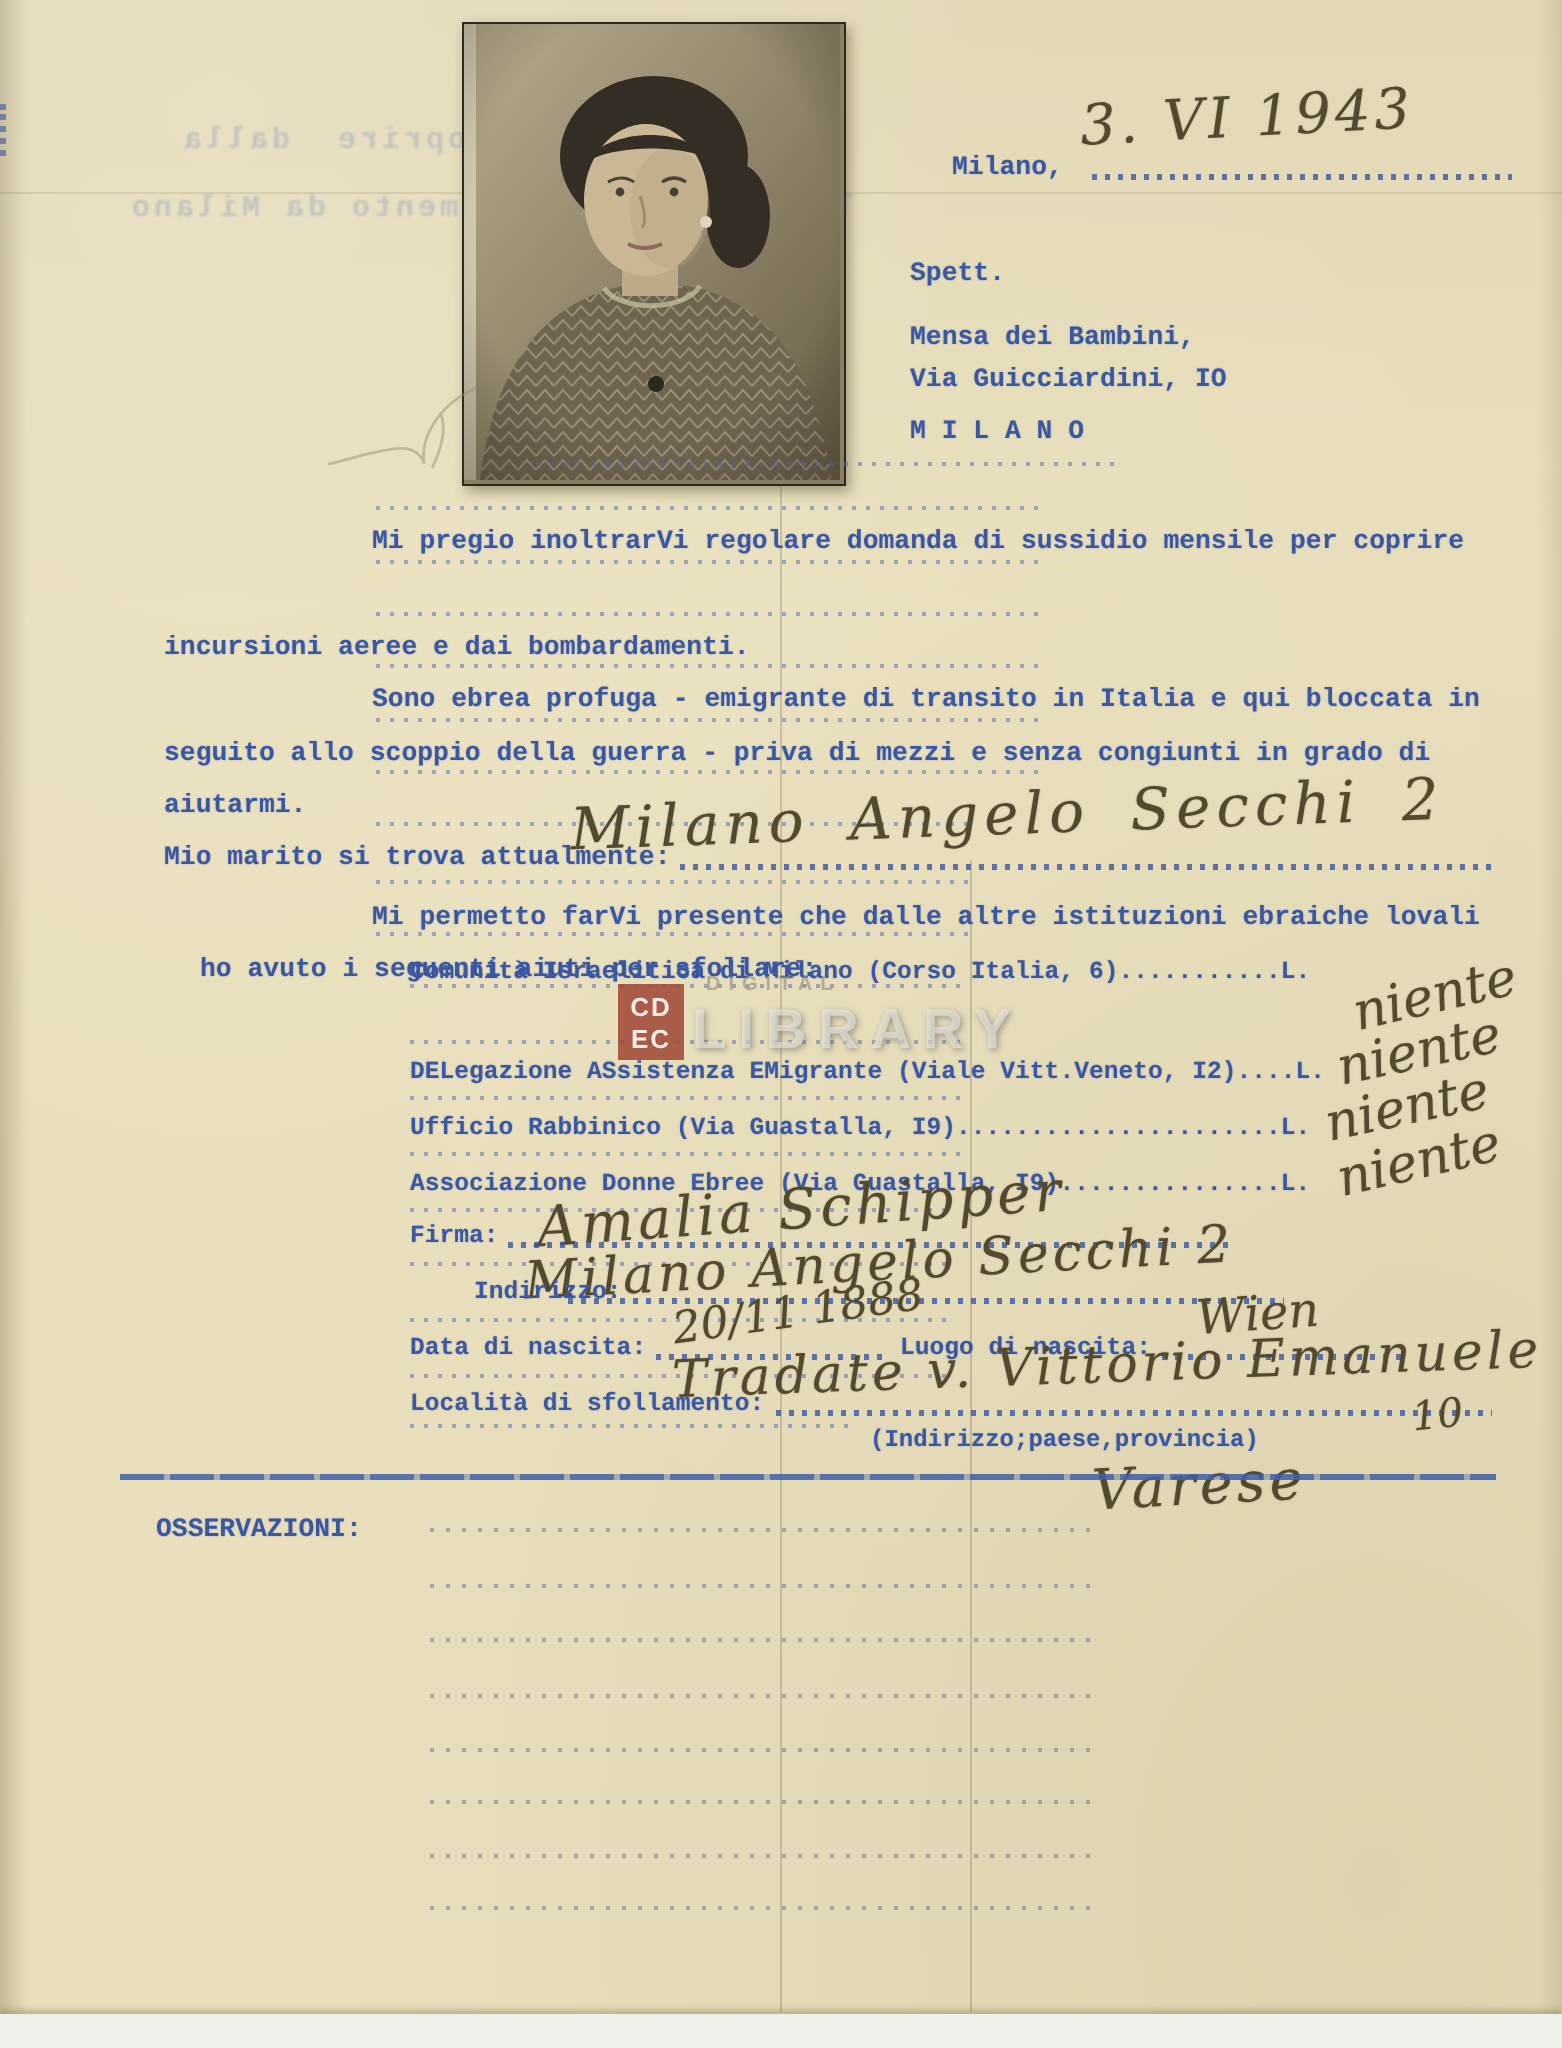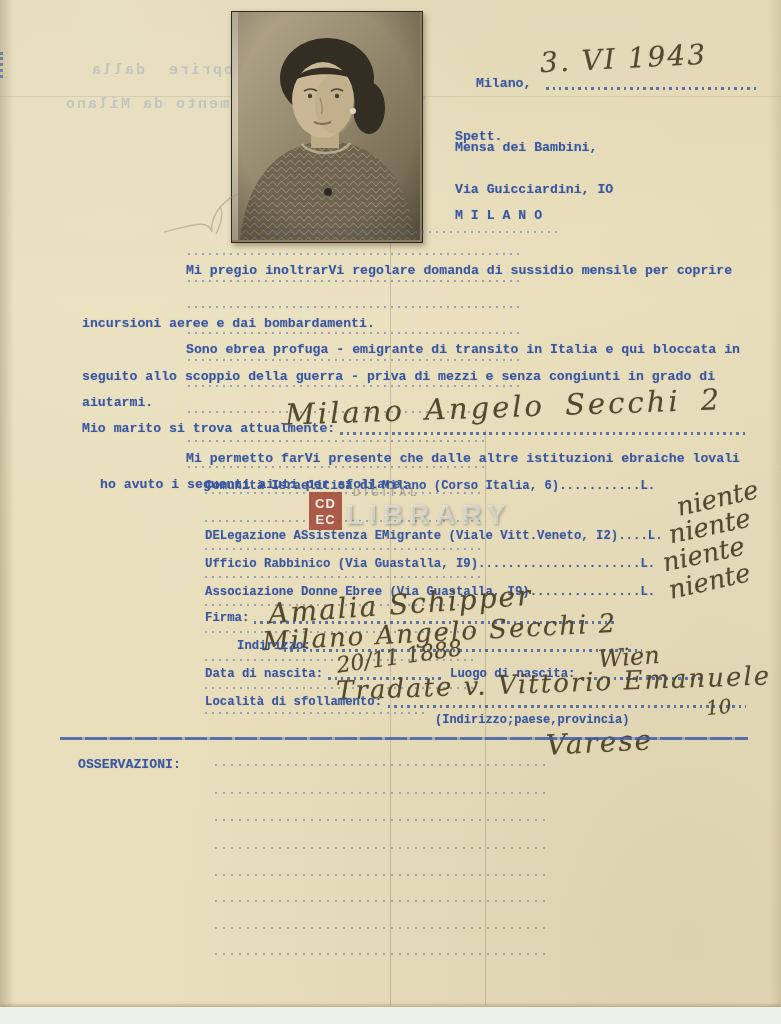--- a/index.html
+++ b/index.html
@@ -100,21 +100,21 @@
 
   <svg class="scribble" style="left:150px;top:188px;" width="95" height="52">
     <path d="M88,6 C70,14 60,30 62,44 C58,30 40,38 14,44 M70,18 C74,26 70,38 66,46" stroke="#9a9078" stroke-width="1.4" fill="none"></path>
   </svg>
 
   <div class="hw" style="left:540px;top:42px;font-size:28px;transform:rotate(-3deg);letter-spacing:2px;">3. VI 1943</div>
   <div class="t" style="left:476px;top:76px;">Milano,</div>
   <div class="leader" style="left:546px;top:87px;width:210px;"></div>
 
   <div class="t" style="left:455px;top:129px;">Spett.</div>
-  <div class="t" style="left:455px;top:140px;">Mensa dei Bambini,</div>
+  <div class="t" style="left:455px;top:161px;">Mensa dei Bambini,</div>
   <div class="t" style="left:455px;top:182px;">Via Guicciardini, IO</div>
   <div class="t" style="left:455px;top:208px;">M I L A N O</div>
   <div class="dr" style="left:268px;top:231px;width:290px;"></div>
 
   <div class="dr" style="left:188px;top:253px;width:332px;"></div>
   <div class="t" style="left:186px;top:263px;">Mi pregio inoltrarVi regolare domanda di sussidio mensile per coprire</div>
   <div class="dr" style="left:188px;top:280px;width:332px;"></div>
   <div class="dr" style="left:188px;top:306px;width:332px;"></div>
   <div class="t" style="left:82px;top:316px;">incursioni aeree e dai bombardamenti.</div>
 

